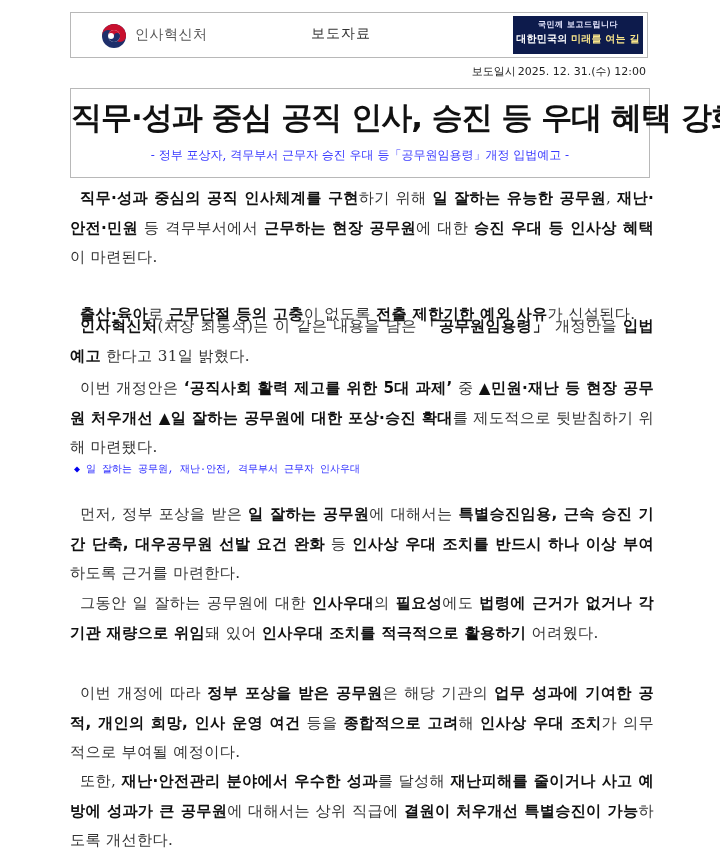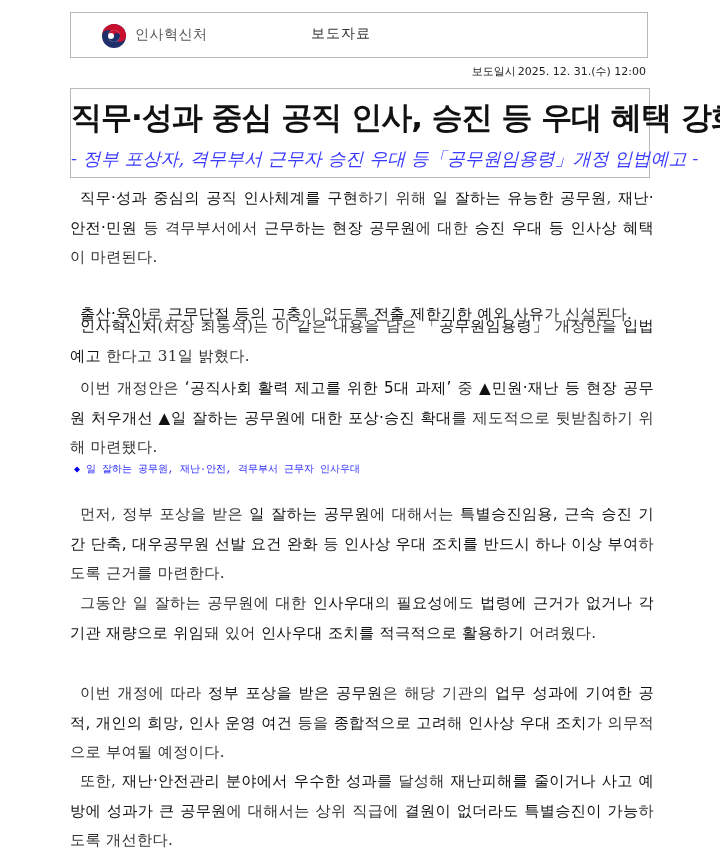--- a/index.html
+++ b/index.html
@@ -21,28 +21,28 @@
   .banner .l2 .hl { color: #f7e48a; }
 
   .release-date { position: absolute; right: 74px; top: 64px; font-size: 11px; color: #222;
                   white-space: nowrap; }
   .release-date .lbl { margin-right: 2px; }
 
   .title-box { position: absolute; left: 70px; top: 88px; width: 580px; height: 90px;
                border: 1px solid #b8b8b8; box-sizing: border-box; }
   .title { position: absolute; left: 0; right: 0; top: 8px; text-align: center;
            font-size: 31px; font-weight: bold; color: #111; letter-spacing: -1px; white-space: nowrap; }
-  .subtitle { position: absolute; left: 0; right: 0; top: 58px; text-align: right;
-              font-size: 18px; color: #3a3aff; white-space: nowrap;
-              font-family: "DejaVu Serif", "Liberation Serif", serif; font-style: italic; }
+  .subtitle { position: absolute; left: 0; right: 0; top: 58px; text-align: center;
+              font-size: 12px; color: #3a3aff; white-space: nowrap;
+              font-family: "DejaVu Serif", "Liberation Serif", serif; }
 
   .body-text { position: absolute; left: 70px; width: 584px; font-size: 15.2px; line-height: 29.5px;
                color: #333; font-family: "DejaVu Serif", "Liberation Serif", serif;
                text-align: justify; letter-spacing: 0.3px; }
-  .body-text b { font-family: "DejaVu Sans", "Liberation Sans", sans-serif; font-weight: normal; color: #111; }
+  .body-text b { font-family: "DejaVu Sans", "Liberation Sans", sans-serif; font-weight: bold; color: #111; }
   .p1 { top: 184px; }
   .p2 { top: 278px; margin-top: 22px; }
   .p3 { top: 312px; }
   .p4 { top: 374px; }
   .section-head { position: absolute; left: 74px; top: 462px; font-size: 10px; color: #2b2bff;
                   font-family: Liberation Mono, monospace; white-space: nowrap; }
   .section-head .diamond { color: #0000ee; margin-right: 6px; }
   .p5 { top: 500px; }
   .p6 { top: 589px; }
   .p7 { top: 679px; }
@@ -55,20 +55,24 @@
 <div class="header-box">
   <svg class="logo" viewBox="0 0 26 26">
     <circle cx="13" cy="13" r="12" fill="#1e2f6b"></circle>
     <path d="M1 13 A12 12 0 0 1 25 13 A6 6 0 0 1 13 13 A6 6 0 0 0 1 13 Z" fill="#c8102e"></path>
     <circle cx="13" cy="13" r="6" fill="#fff"></circle>
     <path d="M7 13 A6 6 0 0 1 19 13 A3 3 0 0 1 13 13 A3 3 0 0 0 7 13Z" fill="#c8102e"></path>
     <path d="M7 13 A6 6 0 0 0 19 13 A3 3 0 0 0 13 13 A3 3 0 0 1 7 13Z" fill="#1e2f6b"></path>
   </svg>
   <span class="agency">인사혁신처</span>
   <span class="doc-type">보도자료</span>
+  <div class="banner">
+    <div class="l1">국민께 보고드립니다</div>
+    <div class="l2"><span>대한민국의 </span><span class="hl">미래를 여는 길</span></div>
+  </div>
 </div>
 
 <div class="release-date">
   <span class="lbl">보도일시</span><span>2025. 12. 31.(수) 12:00</span>
 </div>
 
 <div class="title-box">
   <div class="title">직무·성과 중심 공직 인사, 승진 등 우대 혜택 강화</div>
   <div class="subtitle">- 정부 포상자, 격무부서 근무자 승진 우대 등「공무원임용령」개정 입법예고 -</div>
 </div>
@@ -78,13 +82,13 @@
 <div class="body-text p3"><span class="indent"></span><b>인사혁신처</b><span>(처장 최동석)는 이 같은 내용을 담은 </span><b>「공무원임용령」</b><span> 개정안을 </span><b>입법예고</b><span> 한다고 31일 밝혔다.</span></div>
 <div class="body-text p4"><span class="indent"></span><span>이번 개정안은 </span><b>‘공직사회 활력 제고를 위한 5대 과제’</b><span> 중 </span><b>▲민원·재난 등 현장 공무원 처우개선 ▲일 잘하는 공무원에 대한 포상·승진 확대</b><span>를 제도적으로 뒷받침하기 위해 마련됐다.</span></div>
 
 <div class="section-head">
   <span class="diamond">◆</span><span>일 잘하는 공무원, 재난·안전, 격무부서 근무자 인사우대</span>
 </div>
 
 <div class="body-text p5"><span class="indent"></span><span>먼저, 정부 포상을 받은 </span><b>일 잘하는 공무원</b><span>에 대해서는 </span><b>특별승진임용, 근속 승진 기간 단축, 대우공무원 선발 요건 완화</b><span> 등 </span><b>인사상 우대 조치를 반드시 하나 이상 부여</b><span>하도록 근거를 마련한다.</span></div>
 <div class="body-text p6"><span class="indent"></span><span>그동안 일 잘하는 공무원에 대한 </span><b>인사우대</b><span>의 </span><b>필요성</b><span>에도 </span><b>법령에 근거가 없거나 각 기관 재량으로 위임</b><span>돼 있어 </span><b>인사우대 조치를 적극적으로 활용하기</b><span> 어려웠다.</span></div>
 <div class="body-text p7"><span class="indent"></span><span>이번 개정에 따라 </span><b>정부 포상을 받은 공무원</b><span>은 해당 기관의 </span><b>업무 성과에 기여한 공적, 개인의 희망, 인사 운영 여건</b><span> 등을 </span><b>종합적으로 고려</b><span>해 </span><b>인사상 우대 조치</b><span>가 의무적으로 부여될 예정이다.</span></div>
-<div class="body-text p8"><span class="indent"></span><span>또한, </span><b>재난·안전관리 분야에서 우수한 성과</b><span>를 달성해 </span><b>재난피해를 줄이거나 사고 예방에 성과가 큰 공무원</b><span>에 대해서는 상위 직급에 </span><b>결원이 없더라도 특별승진이 가능</b><span>하도록 개선한다.</span></div>
+<div class="body-text p8"><span class="indent"></span><span>또한, </span><b>재난·안전관리 분야에서 우수한 성과</b><span>를 달성해 </span><b>재난피해를 줄이거나 사고 예방에 성과가 큰 공무원</b><span>에 대해서는 상위 직급에 </span><b>결원이 처우개선 특별승진이 가능</b><span>하도록 개선한다.</span></div>
 
 </body></html>

